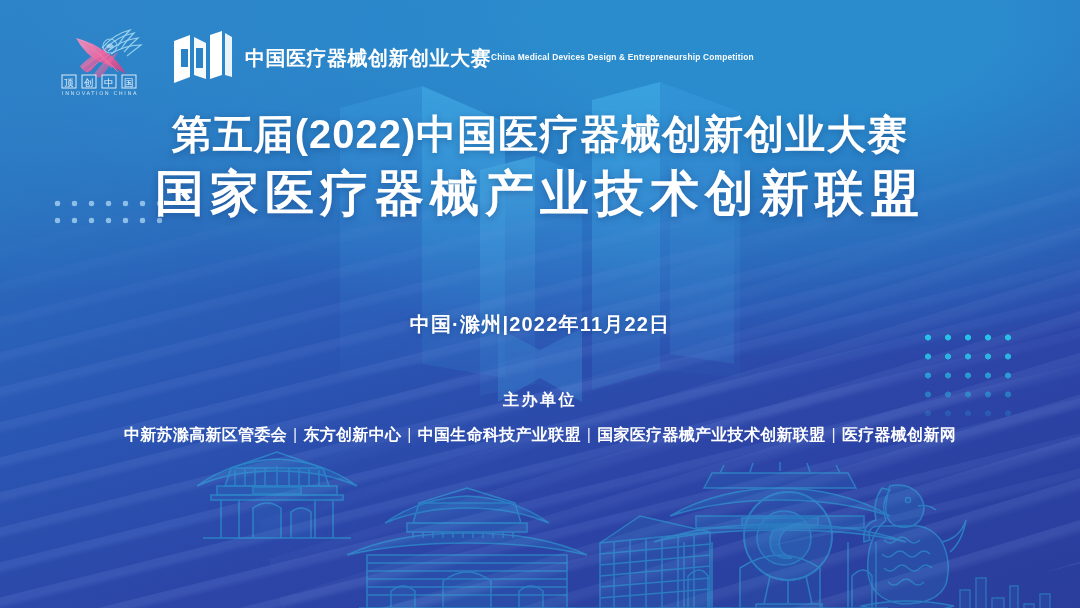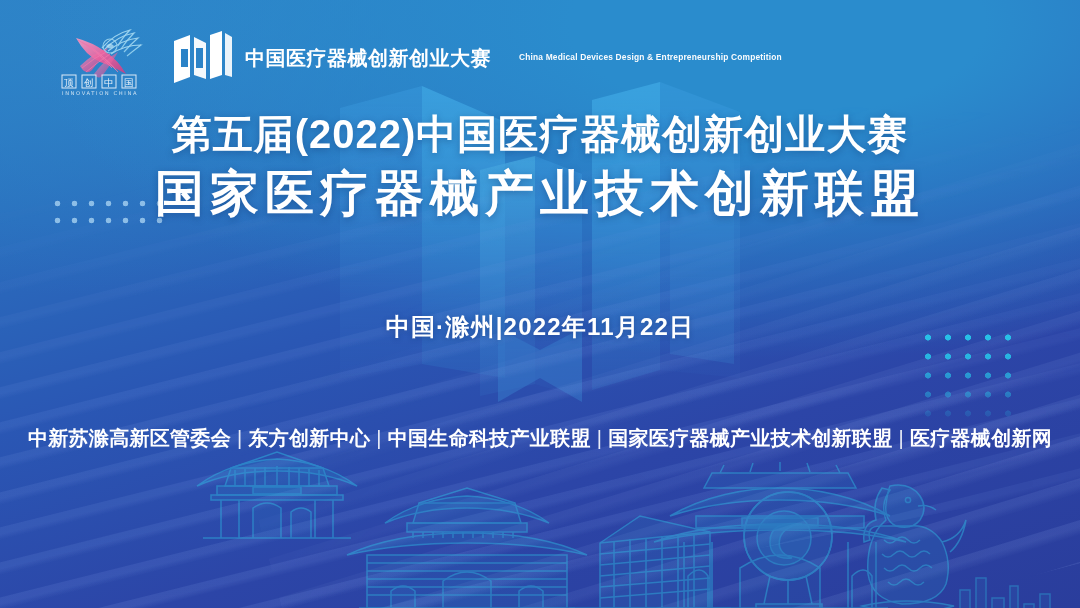--- a/index.html
+++ b/index.html
@@ -80,50 +80,50 @@
   .logo-comp{display:flex;align-items:center;gap:11px;}
   .logo-comp-mark{width:62px;height:58px;}
   .logo-comp-mark svg{width:100%;height:100%;display:block;}
   .logo-comp-text{display:flex;flex-direction:row;justify-content:center;line-height:1;}
   .logo-comp-cn{
     color:#ffffff;font-size:20px;font-weight:bold;letter-spacing:.5px;
     white-space:nowrap;
   }
   .logo-comp-en{
     color:#ffffff;font-size:8.4px;font-weight:bold;letter-spacing:.18px;
-    margin-top:5px;white-space:nowrap;opacity:.97;margin-left:28px;
+    margin-top:5px;white-space:nowrap;opacity:.97;
   }
 
   
   .title-wrap{position:absolute;left:0;right:0;top:112px;text-align:center;}
   .title-main{
     color:#ffffff;font-size:40px;font-weight:bold;letter-spacing:1px;
     line-height:1.12;white-space:nowrap;
     text-shadow:0 2px 7px rgba(11,40,96,.35);
   }
   .title-sub{
     color:#ffffff;font-size:49px;font-weight:bold;letter-spacing:6px;
     line-height:1.12;margin-top:9px;white-space:nowrap;
     text-shadow:0 2px 7px rgba(11,40,96,.35);
   }
 
   .date-line{
     position:absolute;left:0;right:0;top:311px;text-align:center;
-    color:#ffffff;font-size:24px;font-weight:bold;letter-spacing:1.2px;
+    color:#ffffff;font-size:20px;font-weight:bold;letter-spacing:1.2px;
     white-space:nowrap;
     text-shadow:0 1px 5px rgba(11,40,96,.35);
   }
 
   .org-title{
     position:absolute;left:0;right:0;top:390px;text-align:center;
     color:#ffffff;font-size:16px;font-weight:bold;letter-spacing:2.5px;
   }
   .org-list{
     position:absolute;left:0;right:0;top:425px;text-align:center;
-    color:#ffffff;font-size:20px;font-weight:bold;letter-spacing:.3px;
+    color:#ffffff;font-size:16px;font-weight:bold;letter-spacing:.3px;
     white-space:nowrap;
   }
   .org-sep{display:inline-block;padding:0 6px;font-weight:normal;opacity:.9;}
 </style>
 </head>
 <body>
 
 <div class="stage">
 
   <div class="bg-layer">
@@ -340,15 +340,16 @@
     </div>
   </div>
 
   <div class="title-wrap">
     <div class="title-main">第五届(2022)中国医疗器械创新创业大赛</div>
     <div class="title-sub">国家医疗器械产业技术创新联盟</div>
   </div>
 
   <div class="date-line">中国·滁州|2022年11月22日</div>
 
+  <div class="org-title">主办单位</div>
   <div class="org-list"><span>中新苏滁高新区管委会</span><span class="org-sep">|</span><span>东方创新中心</span><span class="org-sep">|</span><span>中国生命科技产业联盟</span><span class="org-sep">|</span><span>国家医疗器械产业技术创新联盟</span><span class="org-sep">|</span><span>医疗器械创新网</span></div>
 
 </div>
 
 </body></html>

